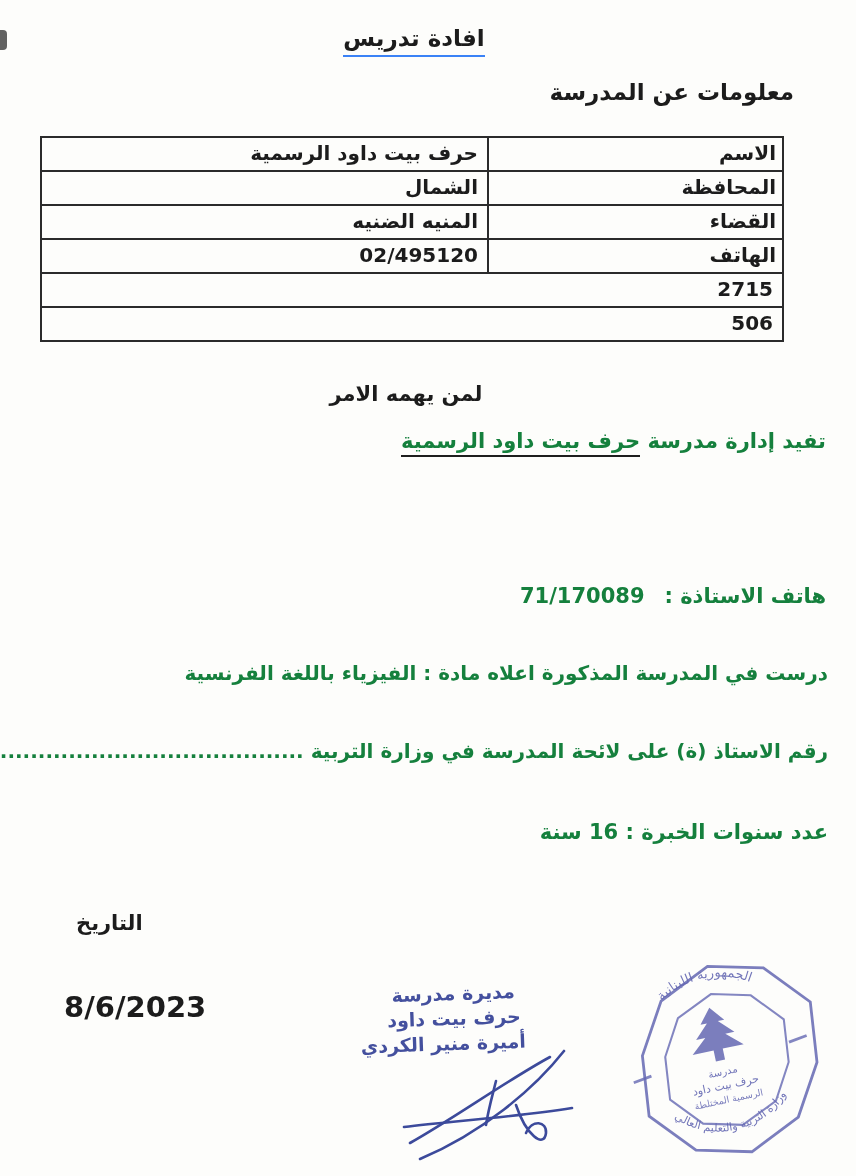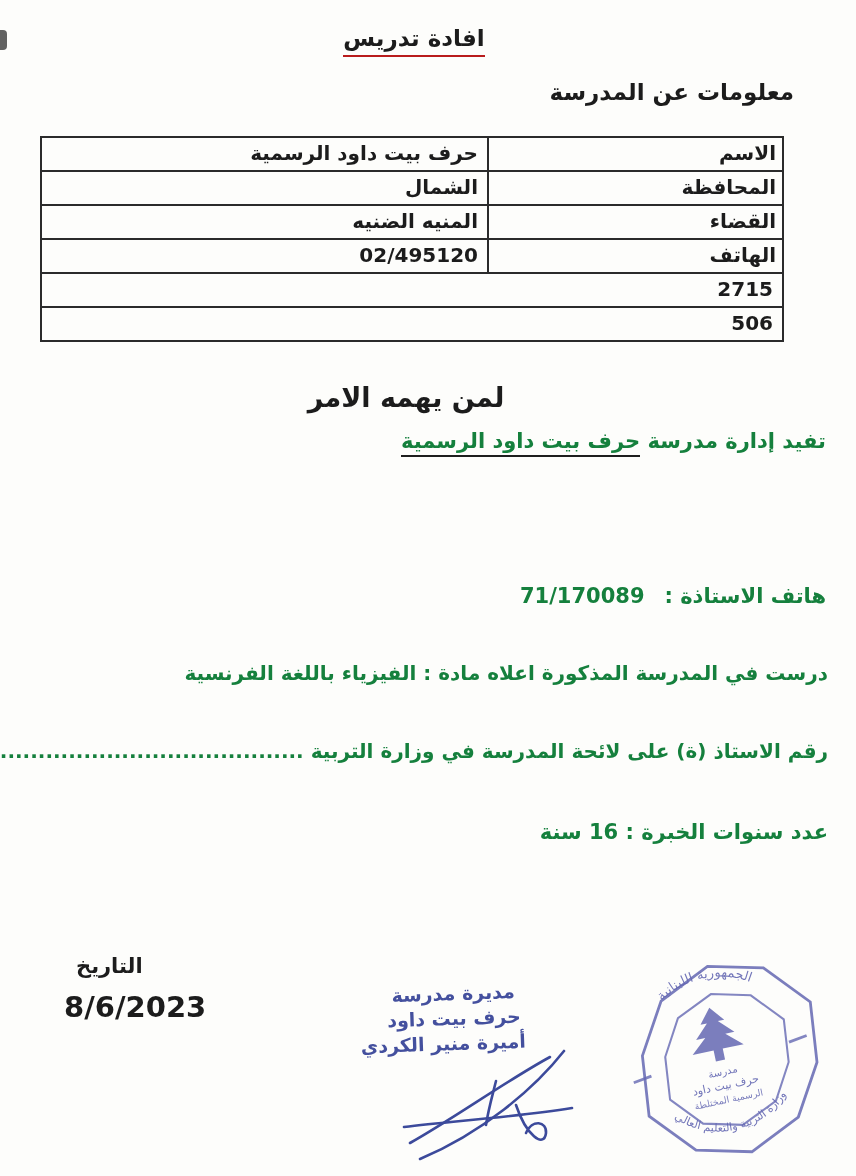--- a/index.html
+++ b/index.html
@@ -6,52 +6,52 @@
   .page {
     position:relative; width:856px; height:1176px; margin:0 auto;
     background:#fdfdfb; overflow:hidden;
     font-family:"DejaVu Sans","Liberation Sans",sans-serif;
     color:#1c1c1c;
   }
   .abs { position:absolute; white-space:nowrap; }
   .rtl { direction:rtl; unicode-bidi:embed; }
 
   .doc-title { top:25px; left:0; width:828px; text-align:center; font-size:23px; font-weight:bold; }
-  .doc-title .u { border-bottom:2px solid #b91c1c; padding-bottom:4px; }
+  .doc-title .u { border-bottom:2px solid #3b82f6; padding-bottom:4px; }
 
   .section-h { top:79px; right:62px; font-size:23px; font-weight:bold; }
 
   .info-table {
     position:absolute; top:136px; left:40px; width:740px;
     border:2px solid #2b2b2b; direction:rtl; font-size:20px; font-weight:bold;
   }
   .t-row { display:flex; height:32px; border-bottom:2px solid #2b2b2b; }
   .t-row:last-child { border-bottom:none; }
   .t-label {
     width:295px; box-sizing:border-box; border-left:2px solid #2b2b2b;
     display:flex; align-items:center; padding:0 6px 2px 4px;
   }
   .t-value {
     flex:1; display:flex; align-items:center; padding:0 9px 2px 4px;
   }
 
-  .salutation { top:382px; left:0; width:812px; text-align:center; font-size:27px; font-weight:bold; }
+  .salutation { top:382px; left:0; width:812px; text-align:center; font-size:21px; font-weight:bold; }
 
   .bodyline { font-weight:bold; color:#15803d; }
   .statement { top:429px; right:30px; font-size:21px; }
   .uline { border-bottom:2px solid #1e1e1e; padding-bottom:2px; }
   .teacher { top:501px; right:28px; font-size:20px; }
   .phone { top:584px; right:30px; font-size:21px; }
   .phone .lbl { margin-left:20px; }
   .subject { top:661px; right:28px; font-size:20px; }
   .registry { top:739px; right:28px; font-size:20px; }
   .registry .dots { letter-spacing:1px; }
   .experience { top:820px; right:28px; font-size:21px; }
   .stamp-label { top:911px; right:56px; font-size:21px; }
-  .date-label { top:911px; left:76px; font-size:21px; font-weight:bold; direction:rtl;margin-top:43px; }
+  .date-label { top:911px; left:76px; font-size:21px; font-weight:bold; direction:rtl; }
   .date-value { top:990px; left:64px; font-size:29px; font-weight:bold; direction:ltr; }
 
   .hand {
     top:981px; left:383px; width:142px; text-align:center;
     font-size:19px; font-weight:bold; line-height:25px;
     color:#44509e; transform:rotate(-2deg); direction:rtl;
   }
   .sig-svg { position:absolute; left:398px; top:1047px; }
   .stamp-svg { position:absolute; left:618px; top:958px; filter:blur(0.4px); opacity:0.92; }
 

